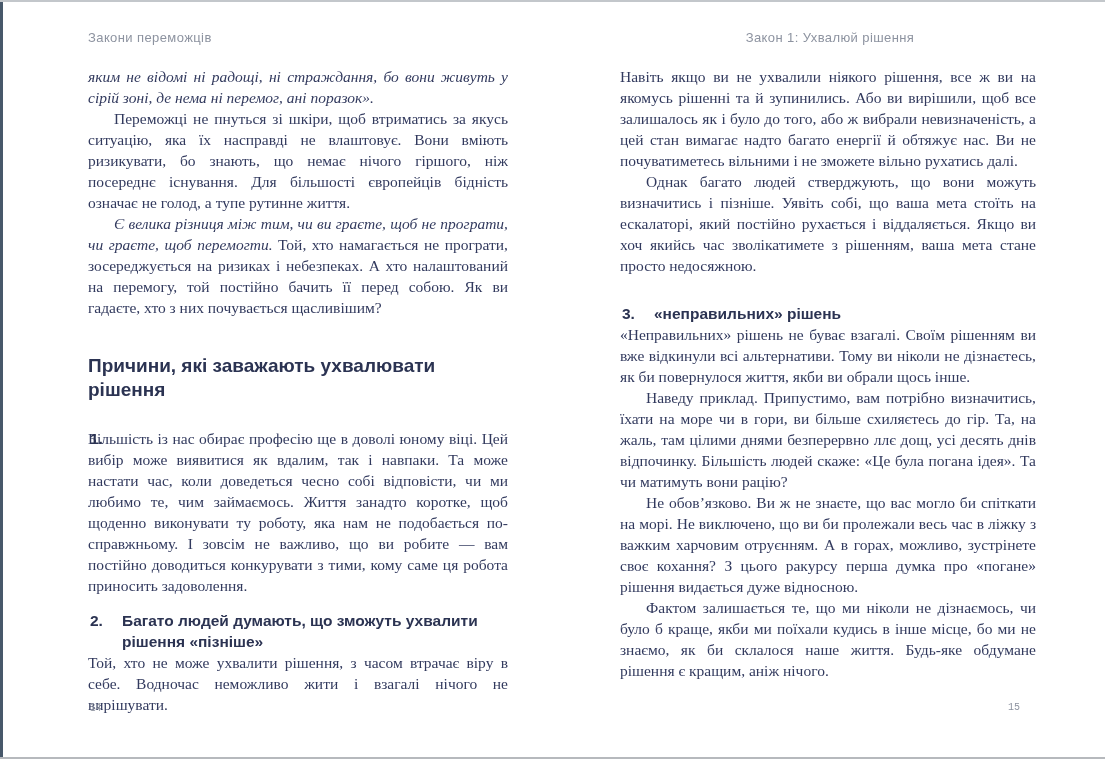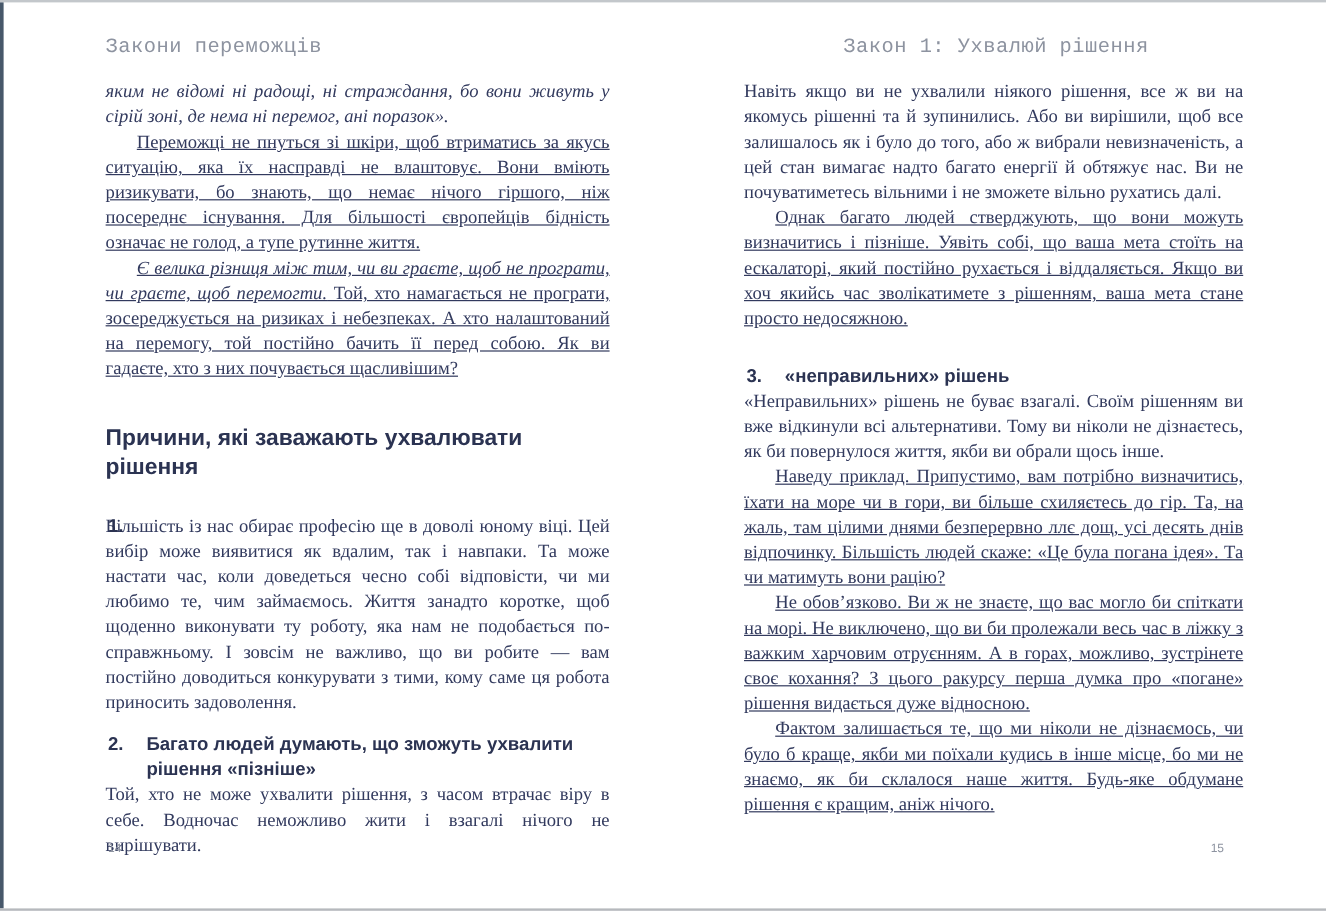--- a/index.html
+++ b/index.html
@@ -14,36 +14,36 @@
   .frame-top    { position: absolute; left: 0; top: 0; width: 1105px; height: 2px; background: #c3c7cb; }
   .frame-bottom { position: absolute; left: 0; top: 757px; width: 1105px; height: 2px; background: #b6b9bd; }
   .frame-left   { position: absolute; left: 0; top: 2px; width: 3px; height: 755px; background: #47586a; }
 
   .page { position: absolute; top: 0; height: 763px; }
   .page-left  { left: 88px;  width: 424px; }
   .page-right { left: 620px; width: 420px; }
 
   .running-head {
     position: absolute; top: 30px; left: 0; right: 0;
-    font-family: Liberation Mono, monospace;
-    font-size: 17px; letter-spacing: 0.4px;
+    font-family: Liberation Sans, sans-serif;
+    font-size: 13px; letter-spacing: 0.4px;
     color: #8d93a0;
   }
   .running-head.right { text-align: center; }
 
   .content { position: absolute; top: 66px; left: 0; right: 4px; }
 
   .content p {
     margin: 0;
     font-size: 15.5px;
     line-height: 21px;
     color: #323a5e;
     text-align: justify;
   }
-  .indent { text-indent: 26px; text-decoration: underline; }
+  .indent { text-indent: 26px; }
   .ital { font-style: italic; }
 
   .section-heading {
     margin: 36px 0 26px 0;
     font-family: "Liberation Sans", sans-serif;
     font-weight: bold;
     font-size: 19px;
     line-height: 24px;
     color: #2b3352;
   }
@@ -63,21 +63,21 @@
   .item-body { margin-top: 2px; }
   .mt14 { margin-top: 14px; }
   .mt27 { margin-top: 27px; }
 
   .page-num {
     position: absolute; top: 702px;
     font-family: "Liberation Sans", sans-serif;
     font-size: 10px; color: #8d93a0;
   }
   .page-num.left  { left: 2px; }
-  .page-num.right { right: 20px; }
+  .page-num.right { right: 20px; font-family: Liberation Mono, monospace; }
 </style>
 </head>
 <body>
 
 <div class="frame-top"></div>
 <div class="frame-left"></div>
 <div class="frame-bottom"></div>
 
 <div class="page page-left">
   <div class="running-head">Закони переможців</div>

